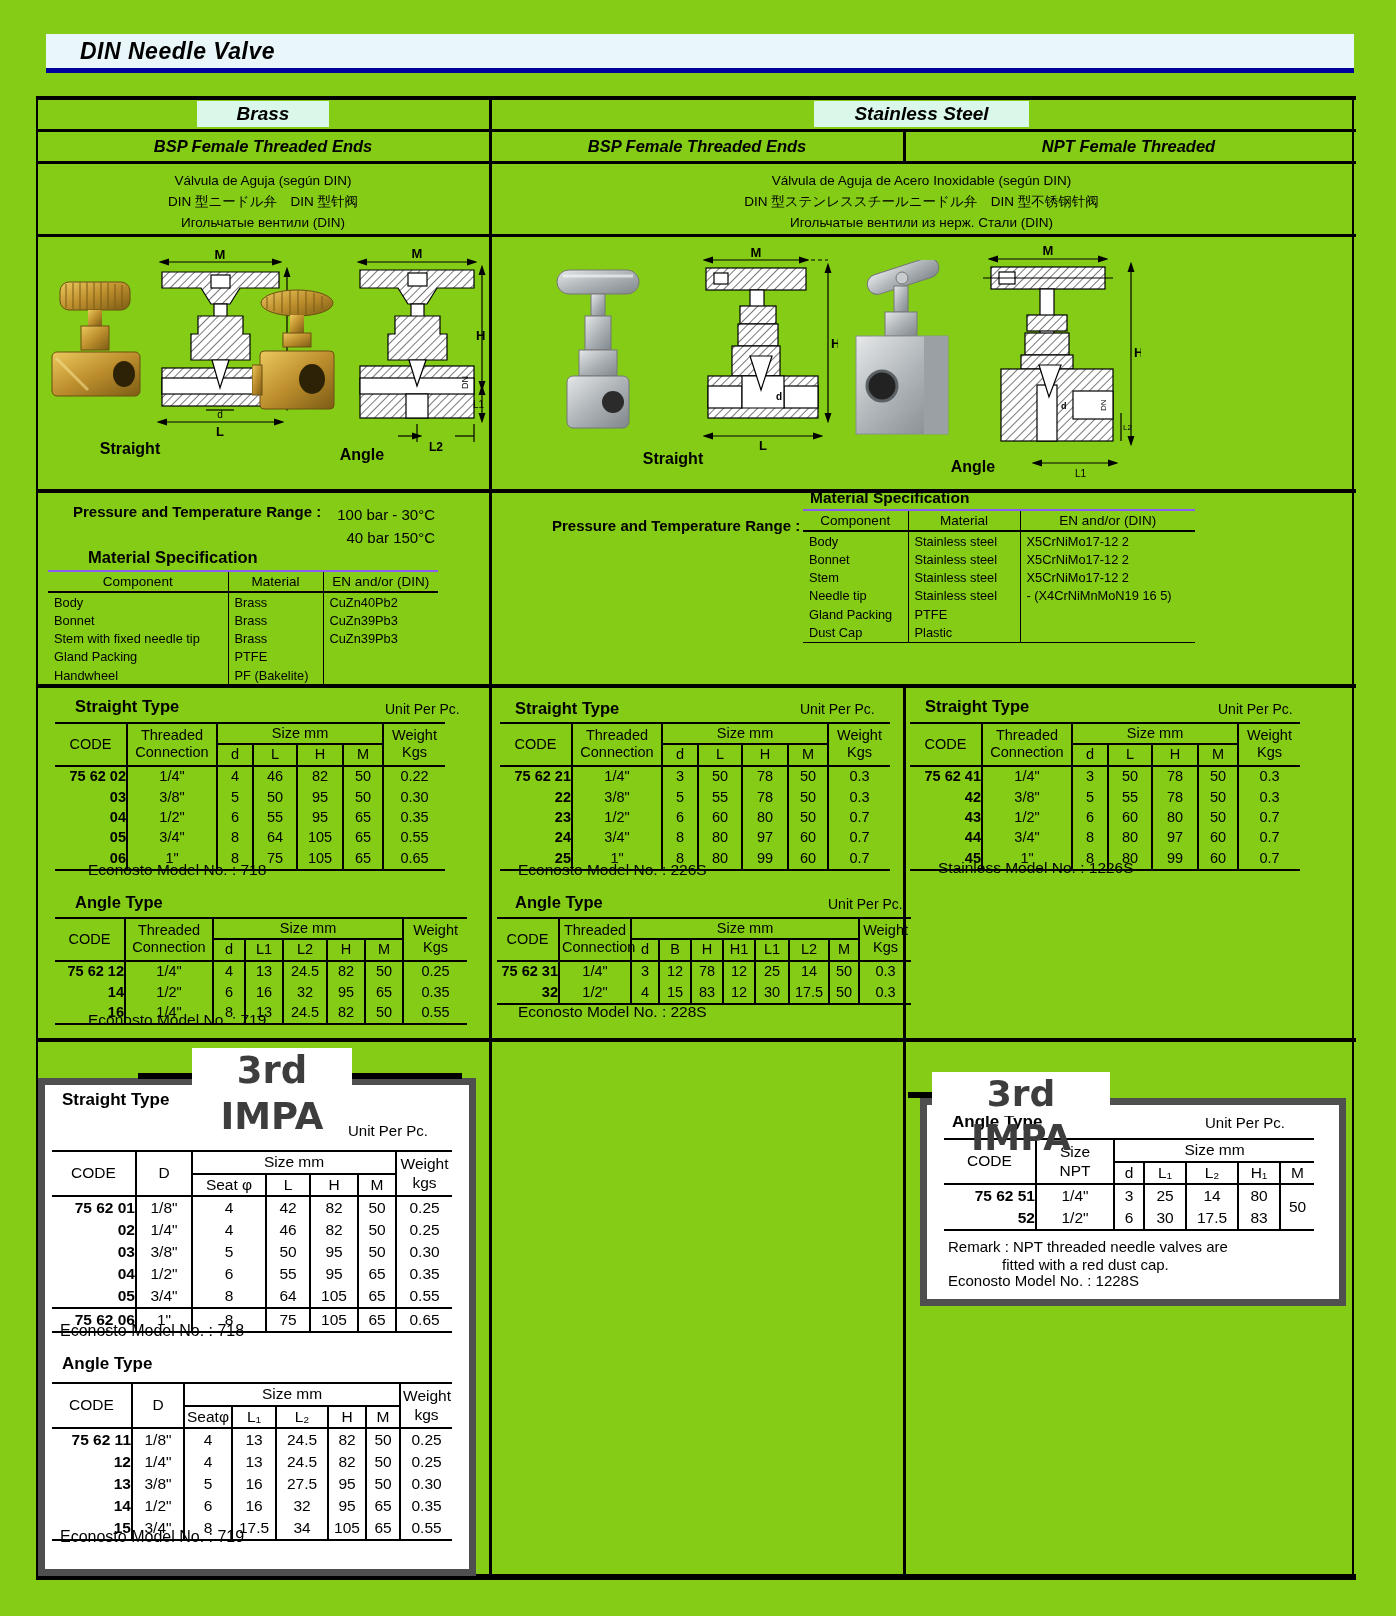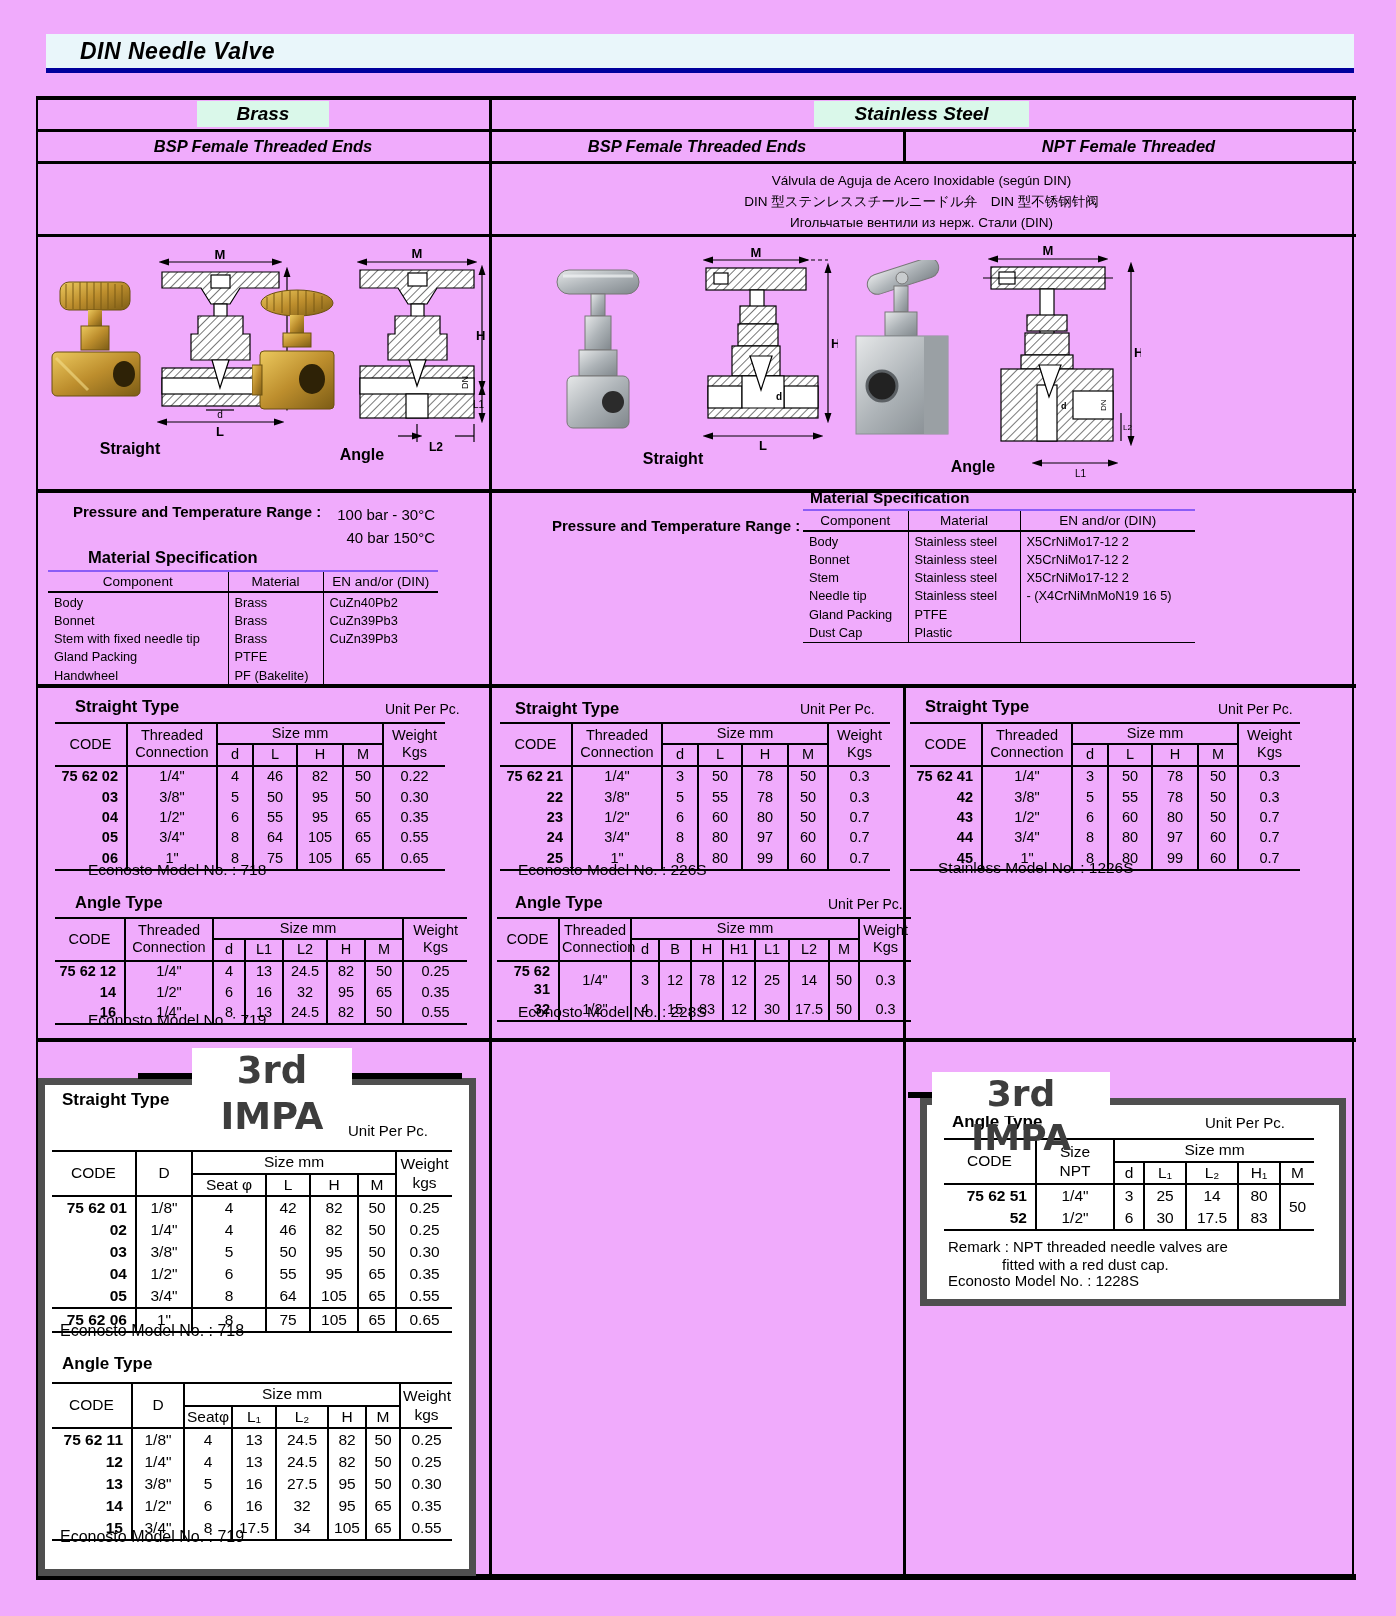--- a/index.html
+++ b/index.html
@@ -1,16 +1,16 @@
 <!DOCTYPE html>
 <html><head>
 <meta charset="utf-8">
 <style>
   html,body{margin:0;padding:0;background:#fff;}
-  .page{position:relative;width:1396px;height:1616px;background:#f0abfc;overflow:hidden;
+  .page{position:relative;width:1396px;height:1616px;background:#84cc16;overflow:hidden;
         font-family:"Liberation Sans",sans-serif;color:#000;}
   .abs{position:absolute;}
   .hline{position:absolute;background:#000;}
   .vline{position:absolute;background:#000;}
   .title-bar{position:absolute;left:46px;top:34px;width:1308px;height:34px;background:#e9f6fa;
              display:flex;align-items:center;}
   .title-text{font-size:23px;font-weight:bold;font-style:italic;padding-left:34px;letter-spacing:.5px;}
   .title-rule{position:absolute;left:46px;top:68px;width:1308px;height:5px;background:#00009c;}
   .center{display:flex;align-items:center;justify-content:center;}
   .hl{background:#daf8ea;padding:2px 40px;font-weight:bold;font-style:italic;font-size:19px;}
@@ -24,21 +24,21 @@
   .ptr-vals div{font-size:15px;line-height:23px;}
   .ptr-vals.ra div{text-align:right;}
   
   table.cat{border-collapse:collapse;border-top:2.5px solid #000;border-bottom:2.5px solid #000;table-layout:fixed;}
   .cat th{font-weight:normal;font-size:14.5px;text-align:center;padding:1px 2px;white-space:pre-line;line-height:1.2;}
   .cat td{font-size:14.5px;text-align:center;padding:1.5px 3px;line-height:1.2;height:17px;}
   .cat th,.cat td{border-left:2px solid #000;}
   .cat tr>th:first-child,.cat tr>td:first-child{border-left:none;}
   .cat th.sub:first-child{border-left:2px solid #000;}
   .cat thead tr th{border-bottom:2px solid #000;}
-  .cat td.c0{font-weight:bold;text-align:right;padding-right:8px;}
+  .cat td.c0{font-weight:bold;text-align:right;padding-right:0;}
   .cat tbody+tbody{border-top:2.5px solid #000;}
   .impa .cat th{font-size:15.5px;}
   .impa .cat td{font-size:15.5px;height:19px;}
   
   table.spec{border-collapse:collapse;border-top:2px solid #8b5cf6;table-layout:fixed;}
   .spec th{border-bottom:2px solid #000;font-weight:normal;font-size:13.5px;text-align:center;padding:2px 4px;}
   .spec td{font-size:12.8px;text-align:left;padding:.5px 6px;line-height:1.35;}
   .spec th,.spec td{border-left:1.8px solid #000;}
   .spec tr>th:first-child,.spec tr>td:first-child{border-left:none;}
   .spec.bb{border-bottom:1.8px solid #000;}
@@ -99,20 +99,25 @@
     <span class="hl">Brass</span>
   </div>
   <div class="abs center" style="left:493px;top:100px;width:857px;height:28px">
     <span class="hl">Stainless Steel</span>
   </div>
 
   <div class="abs center thread" style="left:40px;top:133px;width:446px;height:26px">BSP Female Threaded Ends</div>
   <div class="abs center thread" style="left:493px;top:133px;width:408px;height:26px">BSP Female Threaded Ends</div>
   <div class="abs center thread" style="left:907px;top:133px;width:443px;height:26px">NPT Female Threaded</div>
 
+  <div class="abs desc" style="left:40px;top:170px;width:446px">
+    <div>Válvula de Aguja (según DIN)</div>
+    <div>DIN 型ニードル弁　DIN 型针阀</div>
+    <div>Игольчатые вентили (DIN)</div>
+  </div>
   <div class="abs desc" style="left:493px;top:170px;width:857px">
     <div>Válvula de Aguja de Acero Inoxidable (según DIN)</div>
     <div>DIN 型ステンレススチールニードル弁　DIN 型不锈钢针阀</div>
     <div>Игольчатые вентили из нерж. Стали (DIN)</div>
   </div>
 
   <div class="abs" style="left:40px;top:240px;width:448px;height:246px">
 
     <svg class="abs" style="left:8px;top:38px" width="95" height="162" viewBox="0 0 95 162">
       <rect x="12" y="4" rx="9" width="70" height="28" fill="url(#brass)" stroke="#6b5010"></rect>

